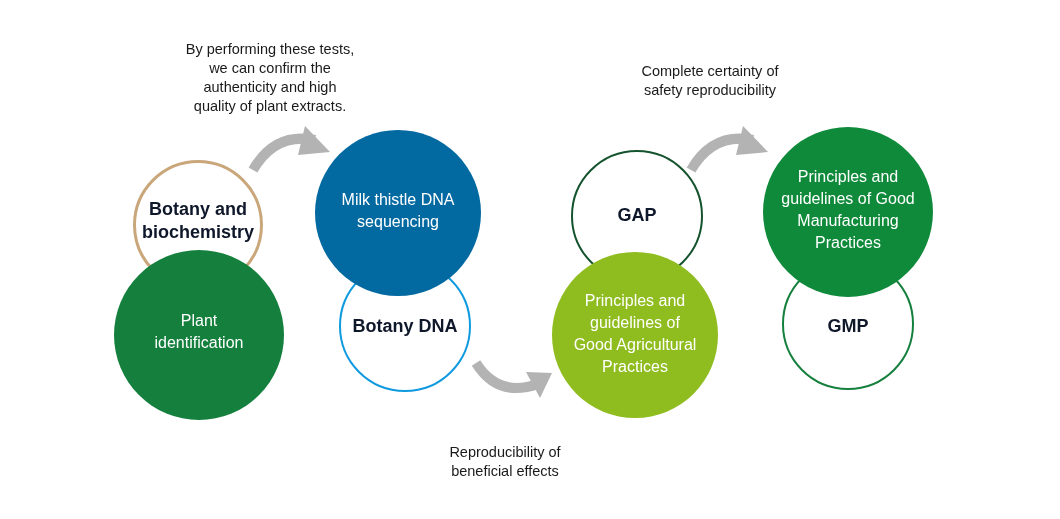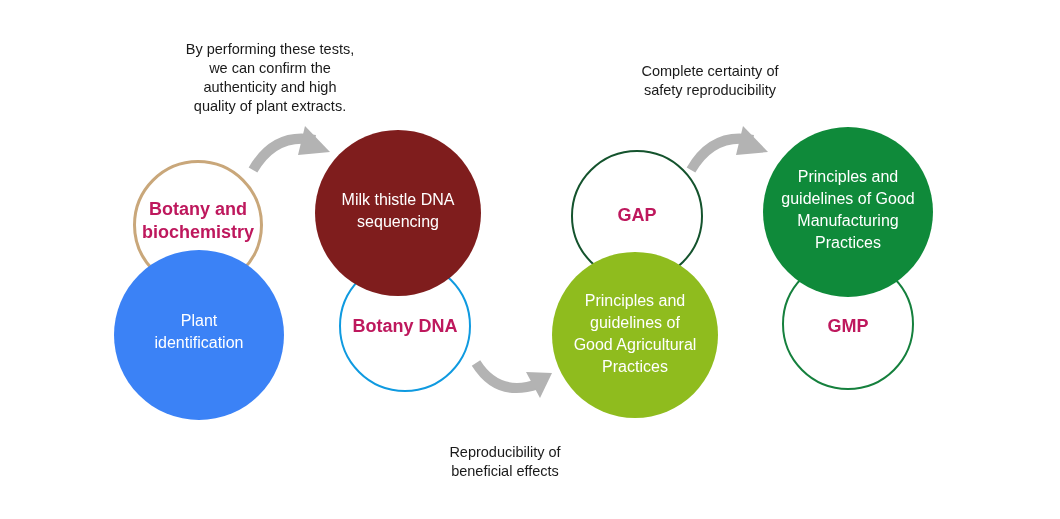--- a/index.html
+++ b/index.html
@@ -5,21 +5,21 @@
     html, body { margin: 0; padding: 0; background: #ffffff; }
     body { width: 1060px; height: 519px; position: relative; overflow: hidden;
            font-family: "Liberation Sans", "DejaVu Sans", sans-serif; }
     #stage { position: absolute; left: 0; top: 0; width: 1060px; height: 519px; }
     .caption { position: absolute; text-align: center; color: #1a1a1a;
                font-size: 14.5px; line-height: 19px; white-space: pre-line; }
     .circle { position: absolute; border-radius: 50%; box-sizing: border-box;
               display: flex; align-items: center; justify-content: center; text-align: center; }
     .circle span { white-space: pre-line; }
     .outline { background: #ffffff; }
-    .outline span { color: #be185d; font-weight: bold; font-size: 18px; line-height: 23px; }
+    .outline span { color: #0f172a; font-weight: bold; font-size: 18px; line-height: 23px; }
     .filled span { color: #ffffff; font-size: 16px; line-height: 22px; }
   </style>
 </head>
 <body>
 
 <div id="stage">
 
   <svg width="1060" height="519" style="position:absolute;left:0;top:0;">
     <g>
       <path d="M253,170 Q275,132 315,140" fill="none" stroke="#b3b3b3" stroke-width="10"></path>
@@ -32,29 +32,29 @@
     <g>
       <path d="M691,170 Q713,132 753,140" fill="none" stroke="#b3b3b3" stroke-width="10"></path>
       <polygon points="743,126 768,152 736,155" fill="#b3b3b3"></polygon>
     </g>
   </svg>
 
   <div class="circle outline" style="left:133px;top:160px;width:130px;height:130px;border:3px solid #c9a77a;">
     <span style="margin-top:-8px;">Botany and
 biochemistry</span>
   </div>
-  <div class="circle filled" style="left:114px;top:250px;width:170px;height:170px;background:#3b82f6;">
+  <div class="circle filled" style="left:114px;top:250px;width:170px;height:170px;background:#15803d;">
     <span style="margin-top:-6px;">Plant
 identification</span>
   </div>
 
   <div class="circle outline" style="left:339px;top:260px;width:132px;height:132px;border:2px solid #0f9ae0;">
     <span style="margin-top:0px;">Botany DNA</span>
   </div>
-  <div class="circle filled" style="left:315px;top:130px;width:166px;height:166px;background:#7f1d1d;">
+  <div class="circle filled" style="left:315px;top:130px;width:166px;height:166px;background:#0369a1;">
     <span style="margin-top:-4px;">Milk thistle DNA
 sequencing</span>
   </div>
 
   <div class="circle outline" style="left:571px;top:150px;width:132px;height:132px;border:2px solid #14532d;">
     <span style="margin-top:-2px;">GAP</span>
   </div>
   <div class="circle filled" style="left:552px;top:252px;width:166px;height:166px;background:#8fbc1e;">
     <span style="margin-top:-2px;">Principles and
 guidelines of

